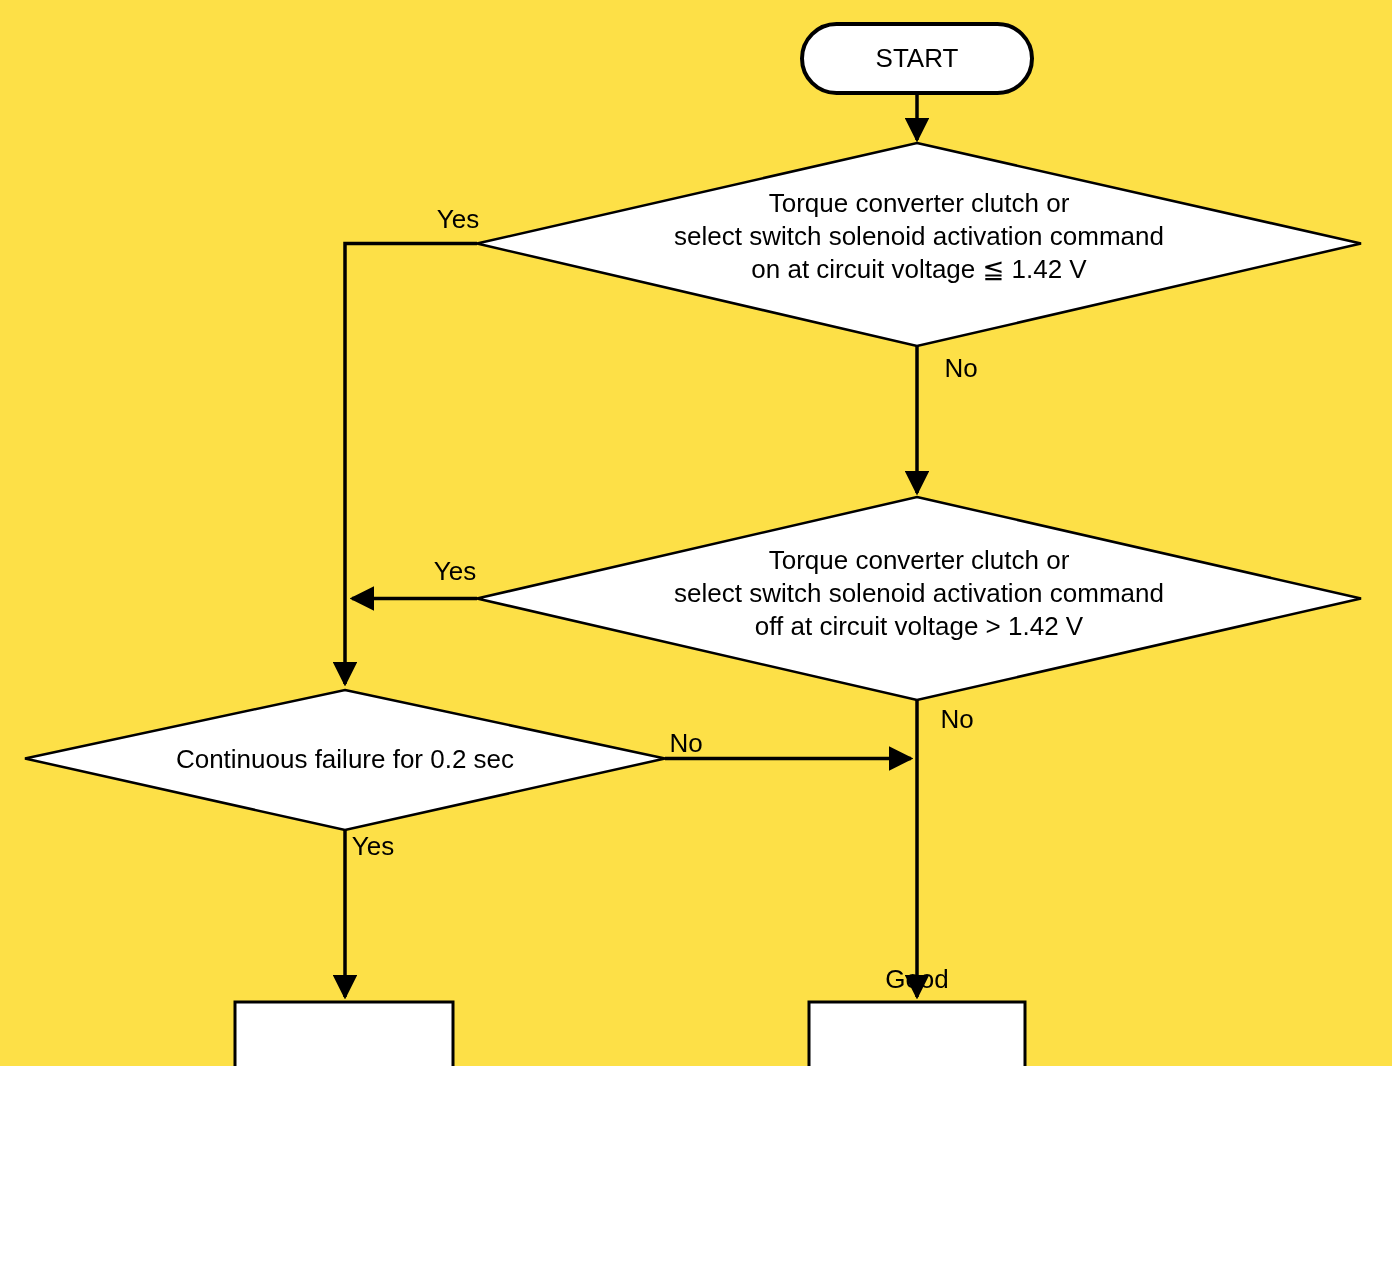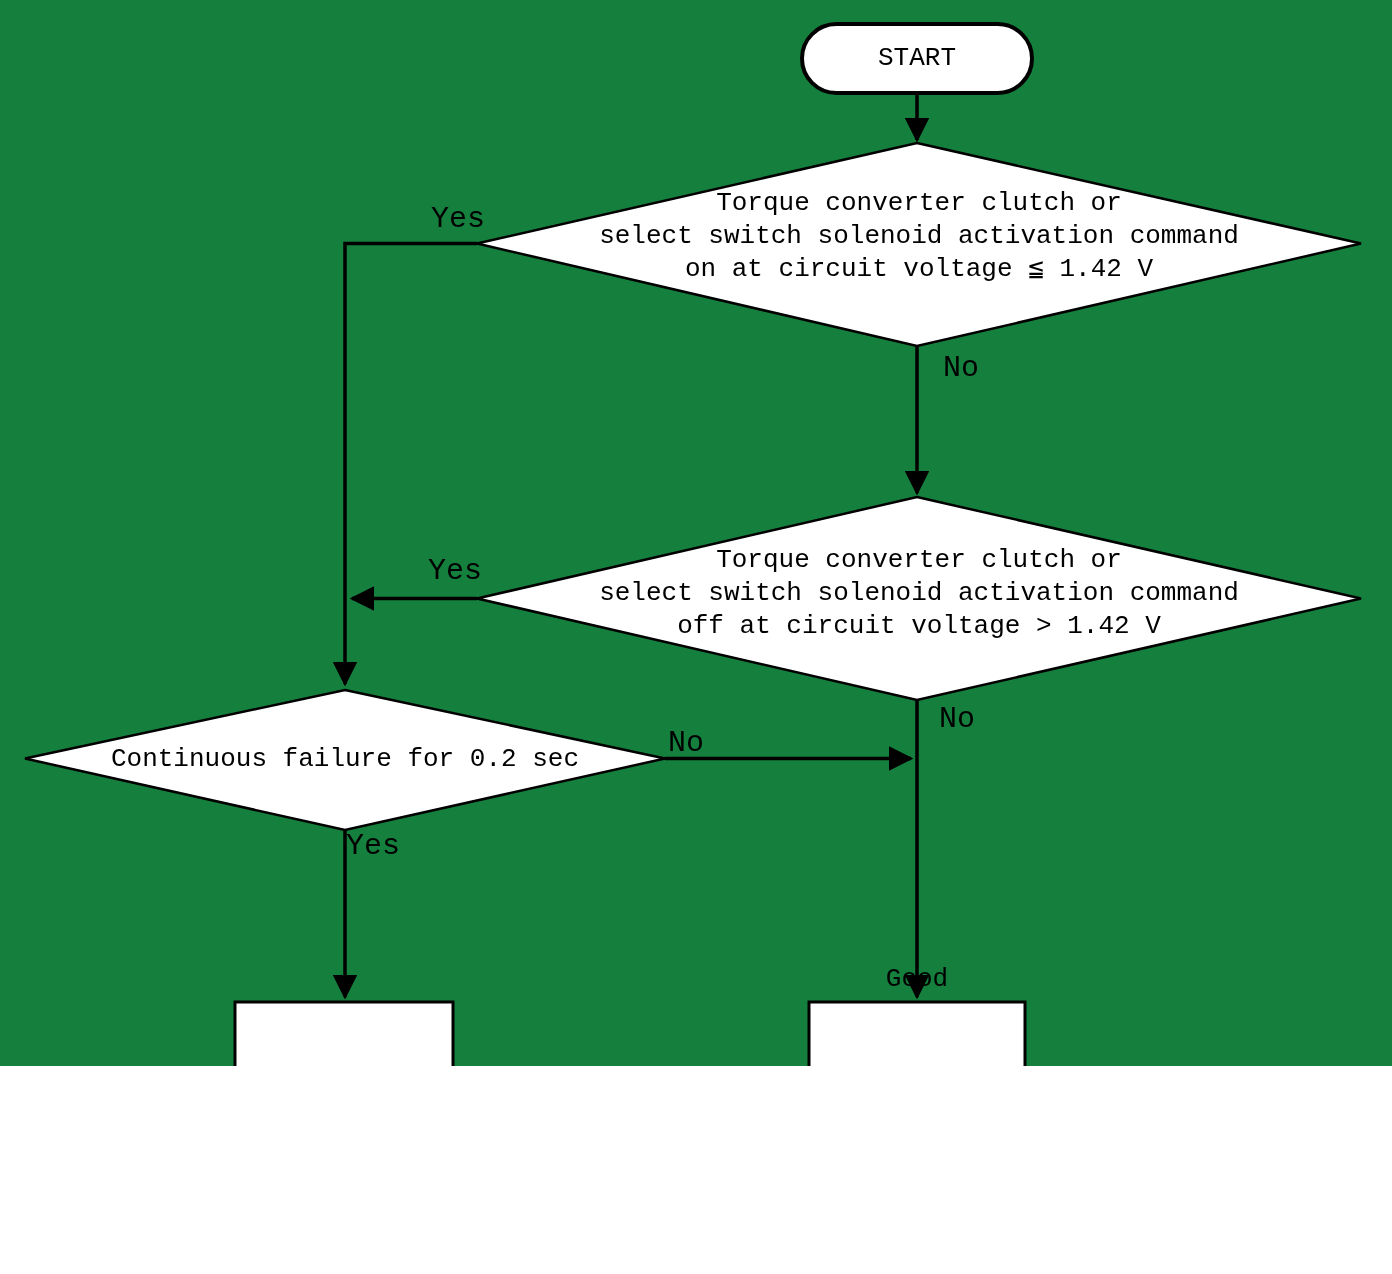--- a/index.html
+++ b/index.html
@@ -1,22 +1,22 @@
 <!DOCTYPE html>
 <html><head>
 <meta charset="utf-8">
 <style>
   html, body { margin: 0; padding: 0; background: #ffffff; }
   .stage {
     position: relative;
     width: 1392px;
     height: 1066px;
-    background: #15803d;
+    background: #fde047;
     color: #000000;
-    font-family: Liberation Mono, monospace;
+    font-family: Liberation Sans, sans-serif;
     overflow: hidden;
   }
   .stage svg { position: absolute; left: 0; top: 0; }
   .shape { fill: #ffffff; stroke: #000000; }
   .sw4 { stroke-width: 4; }
   .sw3 { stroke-width: 3; }
   .sw25 { stroke-width: 2.5; }
   .edge { fill: none; stroke: #000000; stroke-width: 3.5; }
   .lbl {
     position: absolute;
@@ -25,21 +25,21 @@
     justify-content: center;
     text-align: center;
     font-size: 26px;
     line-height: 33px;
     white-space: pre-line;
   }
   .edge-lbl {
     position: absolute;
     width: 76px;
     height: 30px;
-    font-size: 30px;
+    font-size: 26px;
     line-height: 30px;
     text-align: center;
   }
   .caption {
     position: absolute;
     left: 1140px;
     top: 1284px;
     width: 200px;
     font-size: 29px;
     font-weight: bold;

